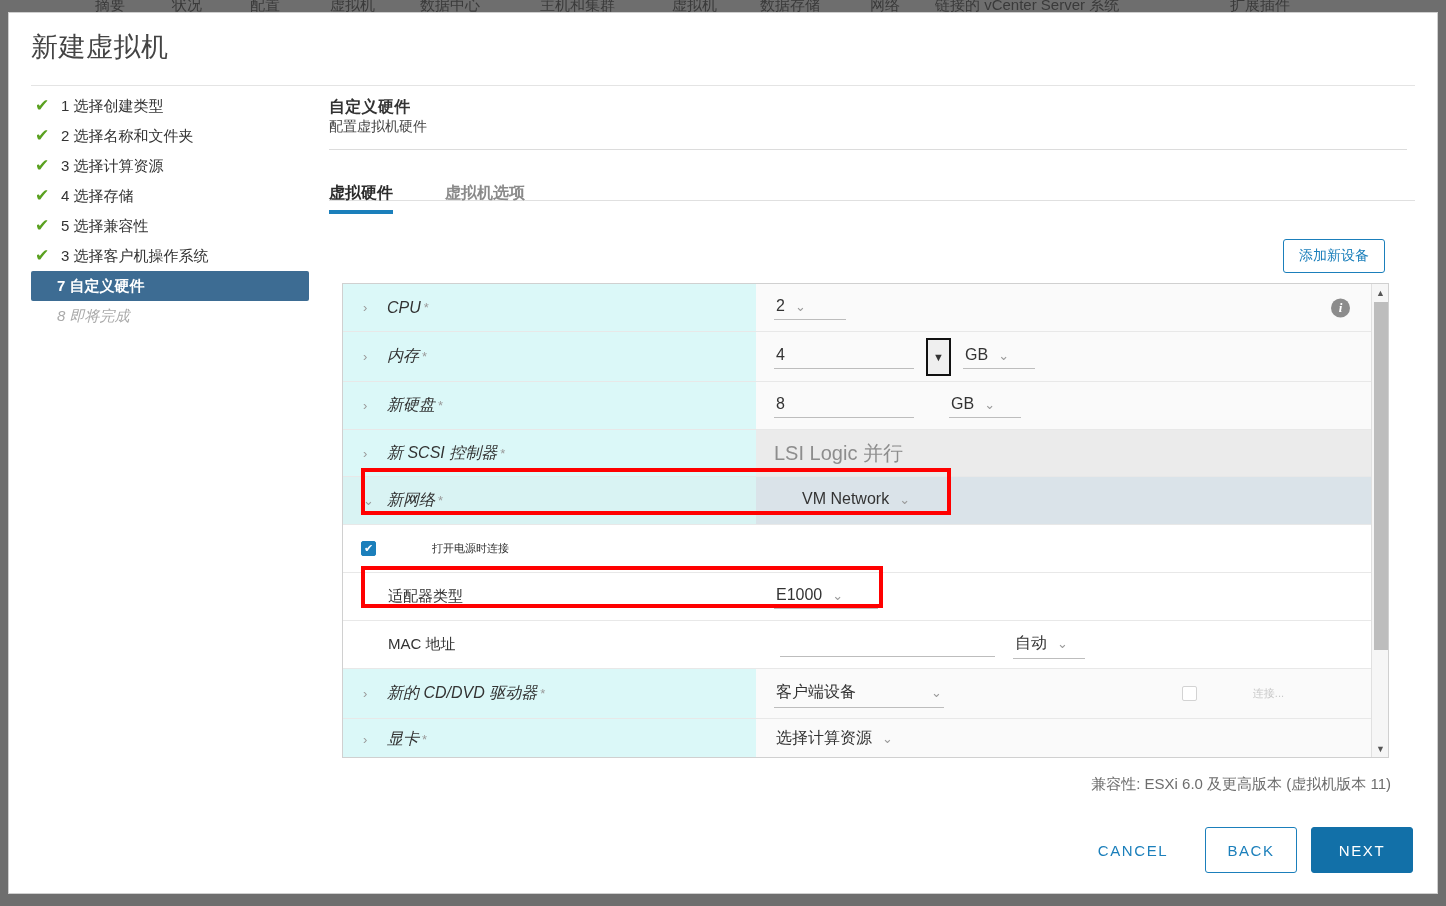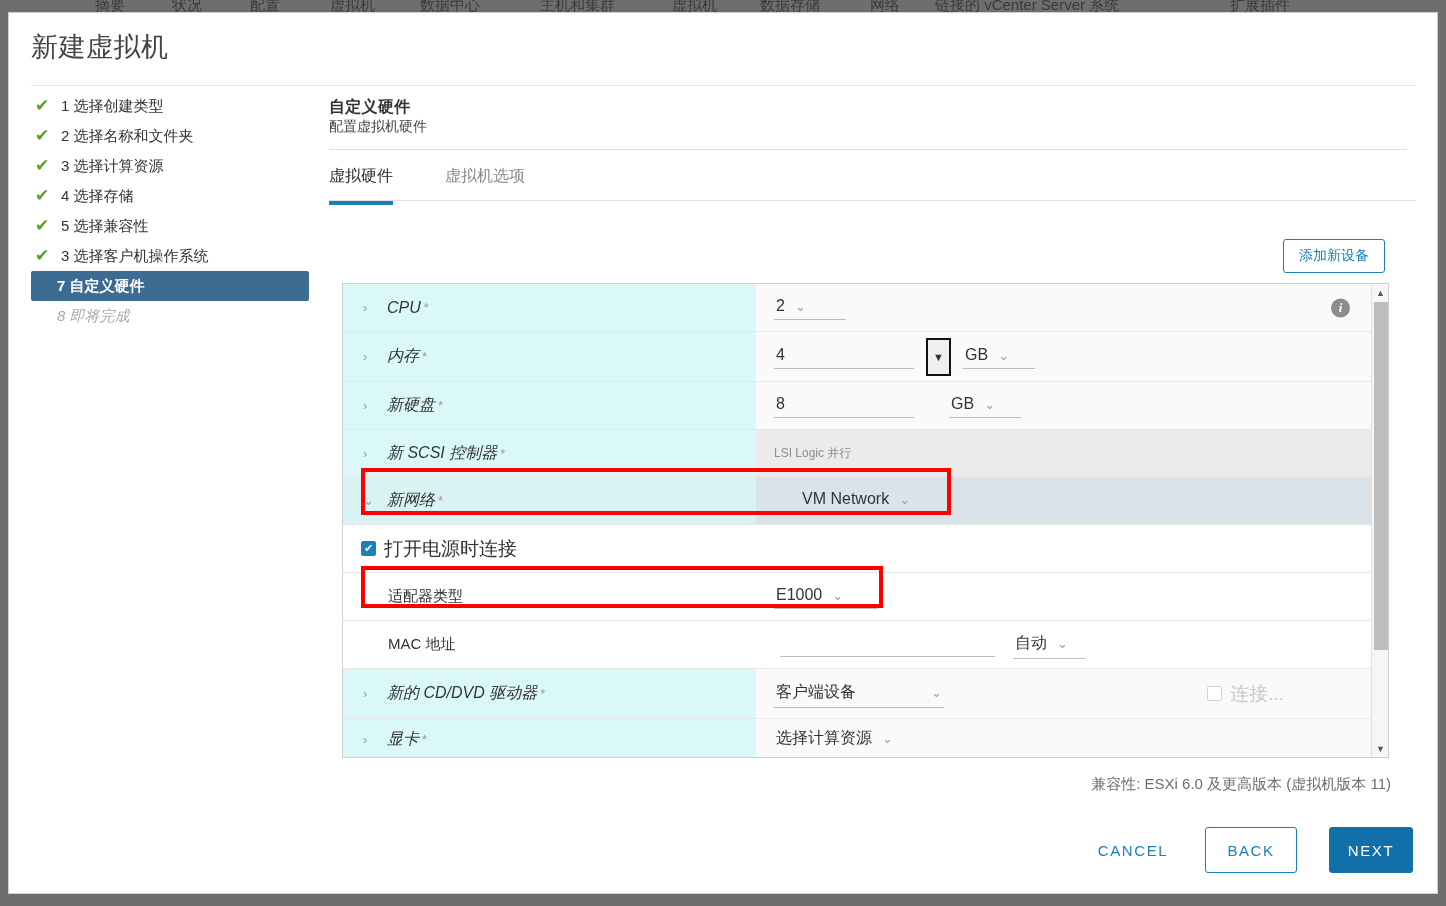--- a/index.html
+++ b/index.html
@@ -56,22 +56,22 @@
 
   
   .pane { position: absolute; left: 320px; top: 84px; width: 1086px; }
   .pane-h1 { font-size: 16px; color: #333; font-weight: 700; letter-spacing: .3px; }
   .pane-h2 { font-size: 14px; color: #444; }
   .pane-rule { margin-top: 13px; height: 1px; background: #dcdcdc; width: 1078px; }
 
   
   .tabs { position: relative; margin-top: 16px; height: 36px; }
   .tab {
-    position: absolute; top: 0; font-size: 16px; color: #8a8a8a;
-    padding-bottom: 18px; cursor: pointer;
+    position: absolute; top: 17px; font-size: 16px; color: #8a8a8a;
+    padding-bottom: 10px; cursor: pointer; font-weight: bold;
   }
   .tab.active { color: #2b2b2b; }
   .tab.active::after {
     content: ""; position: absolute; left: 0; right: 0; bottom: 0;
     height: 4px; background: #1b7fbb;
   }
   .tabs-underline {
     position: absolute; left: 0; right: 0; bottom: 1px; height: 1px; background: #e0e0e0;
   }
 
@@ -121,21 +121,21 @@
     font-size: 16px; color: #333; padding: 2px 2px 4px 2px; outline: none;
     font-family: inherit;
   }
   .sel {
     display: inline-flex; align-items: center; gap: 10px;
     border-bottom: 1px solid #bdbdbd; font-size: 16px; color: #333;
     padding: 2px 2px 4px 2px; cursor: pointer; white-space: nowrap;
   }
   .sel .chev { color: #9a9a9a; font-size: 13px; }
   .sel.nolineonly { border-bottom: none; }
-  .static-val { font-size: 12px; color: #8d8d8d; }
+  .static-val { font-size: 20px; color: #8d8d8d; }
 
   .spin-btn {
     width: 25px; height: 38px; border: 2px solid #111; background: #efefef;
     display: inline-flex; align-items: center; justify-content: center;
     font-size: 11px; color: #333; cursor: pointer; margin-left: 12px;
   }
 
   .info-icon {
     position: absolute; right: 22px; top: 50%; transform: translateY(-50%);
     width: 19px; height: 19px; border-radius: 50%; background: #8c8c8c;
@@ -143,21 +143,21 @@
     display: flex; align-items: center; justify-content: center; cursor: pointer;
     font-family: "Liberation Serif", serif;
   }
 
   .cbx {
     width: 15px; height: 15px; border: 1px solid #1b7fbb; background: #1b7fbb;
     display: inline-flex; align-items: center; justify-content: center;
     color: #fff; font-size: 11px; margin-right: 8px; cursor: pointer; border-radius: 2px;
   }
   .cbx.off { background: #fff; border: 1px solid #d3d3d3; color: transparent; cursor: default; }
-  .cbx-lbl { font-size: 19px; color: #333; }
+  .cbx-lbl { font-size: 11px; color: #333; margin-left: 48px; }
   .cbx-lbl.dim { color: #c9c9c9; }
 
   
   .sbar {
     position: absolute; right: 0; top: 0; width: 17px; height: 473px;
     background: #f6f6f6; border-left: 1px solid #e0e0e0;
   }
   .sb-arrow {
     position: absolute; left: 0; width: 17px; height: 17px;
     display: flex; align-items: center; justify-content: center;
@@ -184,21 +184,21 @@
   }
   .btn-cancel {
     right: 256px; top: 8px; width: 96px; height: 30px;
     color: #1b7fbb; background: transparent; border: none;
   }
   .btn-back {
     right: 140px; top: 0; width: 92px; height: 46px;
     color: #1b7fbb; background: #fff; border: 1px solid #1b7fbb;
   }
   .btn-next {
-    right: 24px; top: 0; width: 84px; height: 46px;
+    right: 24px; top: 0; width: 102px; height: 46px;
     color: #fff; background: #1270a8; border: 1px solid #1270a8;
   }
 
   
   .redbox { position: absolute; border: 4px solid #ff0000; pointer-events: none; }
   #redbox-network { left: 361px; top: 468px; width: 590px; height: 47px; }
   #redbox-adapter { left: 361px; top: 566px; width: 522px; height: 42px; }
 </style>
 </head>
 <body>

